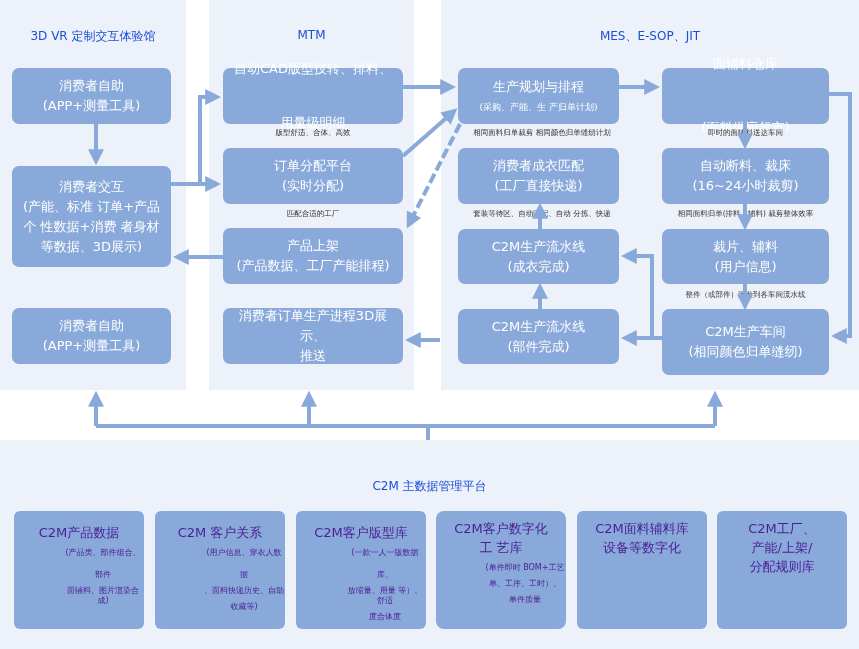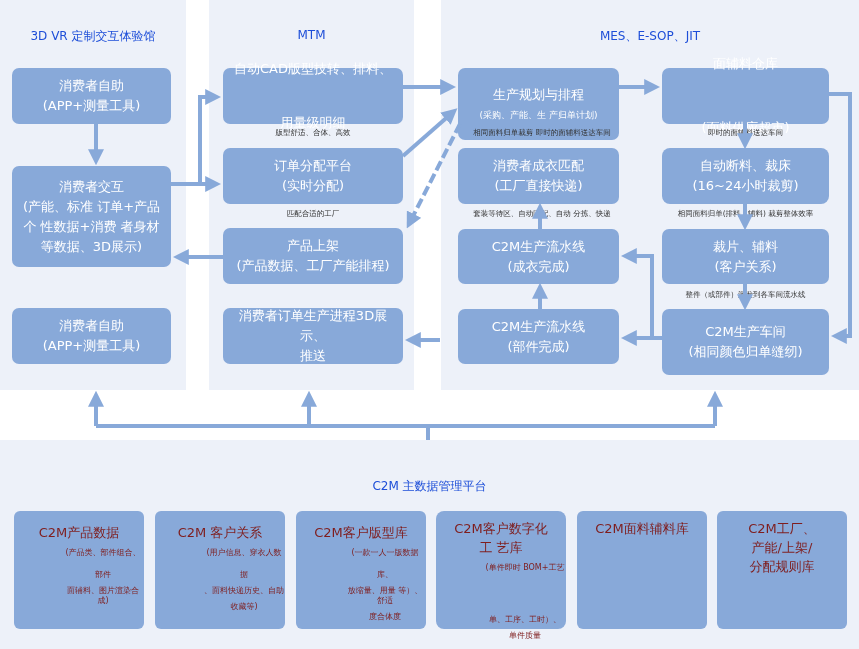--- a/index.html
+++ b/index.html
@@ -19,21 +19,21 @@
     display: flex; flex-direction: column; justify-content: center; align-items: center;
     padding: 2px 6px;
   }
   .box .t { font-size: 13px; line-height: 20px; }
   .box .s { font-size: 13px; line-height: 20px; }
   .box .ss { font-size: 9px; line-height: 16px; margin-top: 2px; text-align: center; }
   .note {
     position: absolute; font-size: 7.5px; color: #333; text-align: center; white-space: nowrap;
   }
   .mbox {
-    position: absolute; background: #88a9d9; border-radius: 6px; color: #7f1d1d;
+    position: absolute; background: #88a9d9; border-radius: 6px; color: #4c1d95;
     text-align: center; padding-top: 12px;
   }
   .mbox .t { font-size: 13px; line-height: 19px; }
   .mbox .s { font-size: 8px; line-height: 22px; padding-left: 48px; }
   svg.arrows { position: absolute; left: 0; top: 0; }
 </style>
 </head>
 <body>
 
 <div class="panel" style="left:0;top:0;width:186px;height:390px;">
@@ -74,52 +74,52 @@
 <div class="note" style="left:223px;width:180px;top:209px;">匹配合适的工厂</div>
 <div class="box" style="left:223px;top:228px;width:180px;height:56px;">
   <div class="t">产品上架</div>
   <div class="s">(产品数据、工厂产能排程)</div>
 </div>
 <div class="box" style="left:223px;top:308px;width:180px;height:56px;">
   <div class="t">消费者订单生产进程3D展示、</div>
   <div class="s">推送</div>
 </div>
 
-<div class="box" style="left:458px;top:68px;width:161px;height:72px;">
+<div class="box" style="left:458px;top:68px;width:161px;height:56px;">
   <div class="t">生产规划与排程</div>
   <div class="ss">(采购、产能、生 产归单计划)</div>
 </div>
-<div class="note" style="left:452px;width:180px;top:128px;">相同面料归单裁剪  即时的面辅料送达车间</div>
+<div class="note" style="left:452px;width:180px;top:128px;">相同面料归单裁剪  相同颜色归单缝纫计划</div>
 <div class="box" style="left:458px;top:148px;width:161px;height:56px;">
   <div class="t">消费者成衣匹配</div>
   <div class="s">(工厂直接快递)</div>
 </div>
 <div class="note" style="left:452px;width:180px;top:209px;">套装等待区、自动匹配、自动 分拣、快递</div>
 <div class="box" style="left:458px;top:229px;width:161px;height:55px;">
   <div class="t">C2M生产流水线</div>
   <div class="s">(成衣完成)</div>
 </div>
 <div class="box" style="left:458px;top:309px;width:161px;height:55px;">
   <div class="t">C2M生产流水线</div>
   <div class="s">(部件完成)</div>
 </div>
 
 <div class="box" style="left:662px;top:68px;width:167px;height:56px;gap:44px;">
   <div class="t">面辅料仓库</div>
   <div class="s">(面料供应超市)</div>
 </div>
 <div class="note" style="left:662px;width:167px;top:128px;">即时的面辅料送达车间</div>
-<div class="box" style="left:662px;top:148px;width:167px;height:56px;border-radius:8px;">
+<div class="box" style="left:662px;top:148px;width:167px;height:56px;">
   <div class="t">自动断料、裁床</div>
   <div class="s">(16~24小时裁剪)</div>
 </div>
 <div class="note" style="left:662px;width:167px;top:209px;">相同面料归单(排料、辅料) 裁剪整体效率</div>
 <div class="box" style="left:662px;top:229px;width:167px;height:55px;">
   <div class="t">裁片、辅料</div>
-  <div class="s">(客户关系)</div>
+  <div class="s">(用户信息)</div>
 </div>
 <div class="note" style="left:650px;width:191px;top:290px;">整件（或部件）派发到各车间流水线</div>
 <div class="box" style="left:662px;top:309px;width:167px;height:66px;">
   <div class="t">C2M生产车间</div>
   <div class="s">(相同颜色归单缝纫)</div>
 </div>
 
 <div class="mbox" style="left:14px;top:511px;width:130px;height:118px;">
   <div class="t">C2M产品数据</div>
   <div class="s">(产品类、部件组合、部件</div>
@@ -134,25 +134,26 @@
 <div class="mbox" style="left:296px;top:511px;width:130px;height:118px;">
   <div class="t">C2M客户版型库</div>
   <div class="s">(一款一人一版数据 库、</div>
   <div class="s" style="line-height:10px;">放缩量、用量 等）、舒适</div>
   <div class="s">度合体度</div>
 </div>
 <div class="mbox" style="left:436px;top:511px;width:130px;height:118px;padding-top:8px;border-radius:8px;">
   <div class="t">C2M客户数字化</div>
   <div class="t">工 艺库</div>
   <div class="s">(单件即时 BOM+工艺</div>
-  <div class="s" style="line-height:10px;margin-top:36px;">单、工序、工时）、</div>
+  <div class="s" style="line-height:10px;">单、工序、工时）、</div>
   <div class="s">单件质量</div>
 </div>
 <div class="mbox" style="left:577px;top:511px;width:130px;height:118px;padding-top:8px;">
   <div class="t">C2M面料辅料库</div>
+  <div class="t">设备等数字化</div>
 </div>
 <div class="mbox" style="left:717px;top:511px;width:130px;height:118px;padding-top:8px;">
   <div class="t">C2M工厂、</div>
   <div class="t">产能/上架/</div>
   <div class="t">分配规则库</div>
 </div>
 
 <svg class="arrows" width="859" height="649">
   <defs>
     <marker id="ah" markerWidth="4" markerHeight="4" refX="2.2" refY="2" orient="auto" markerUnits="strokeWidth">

